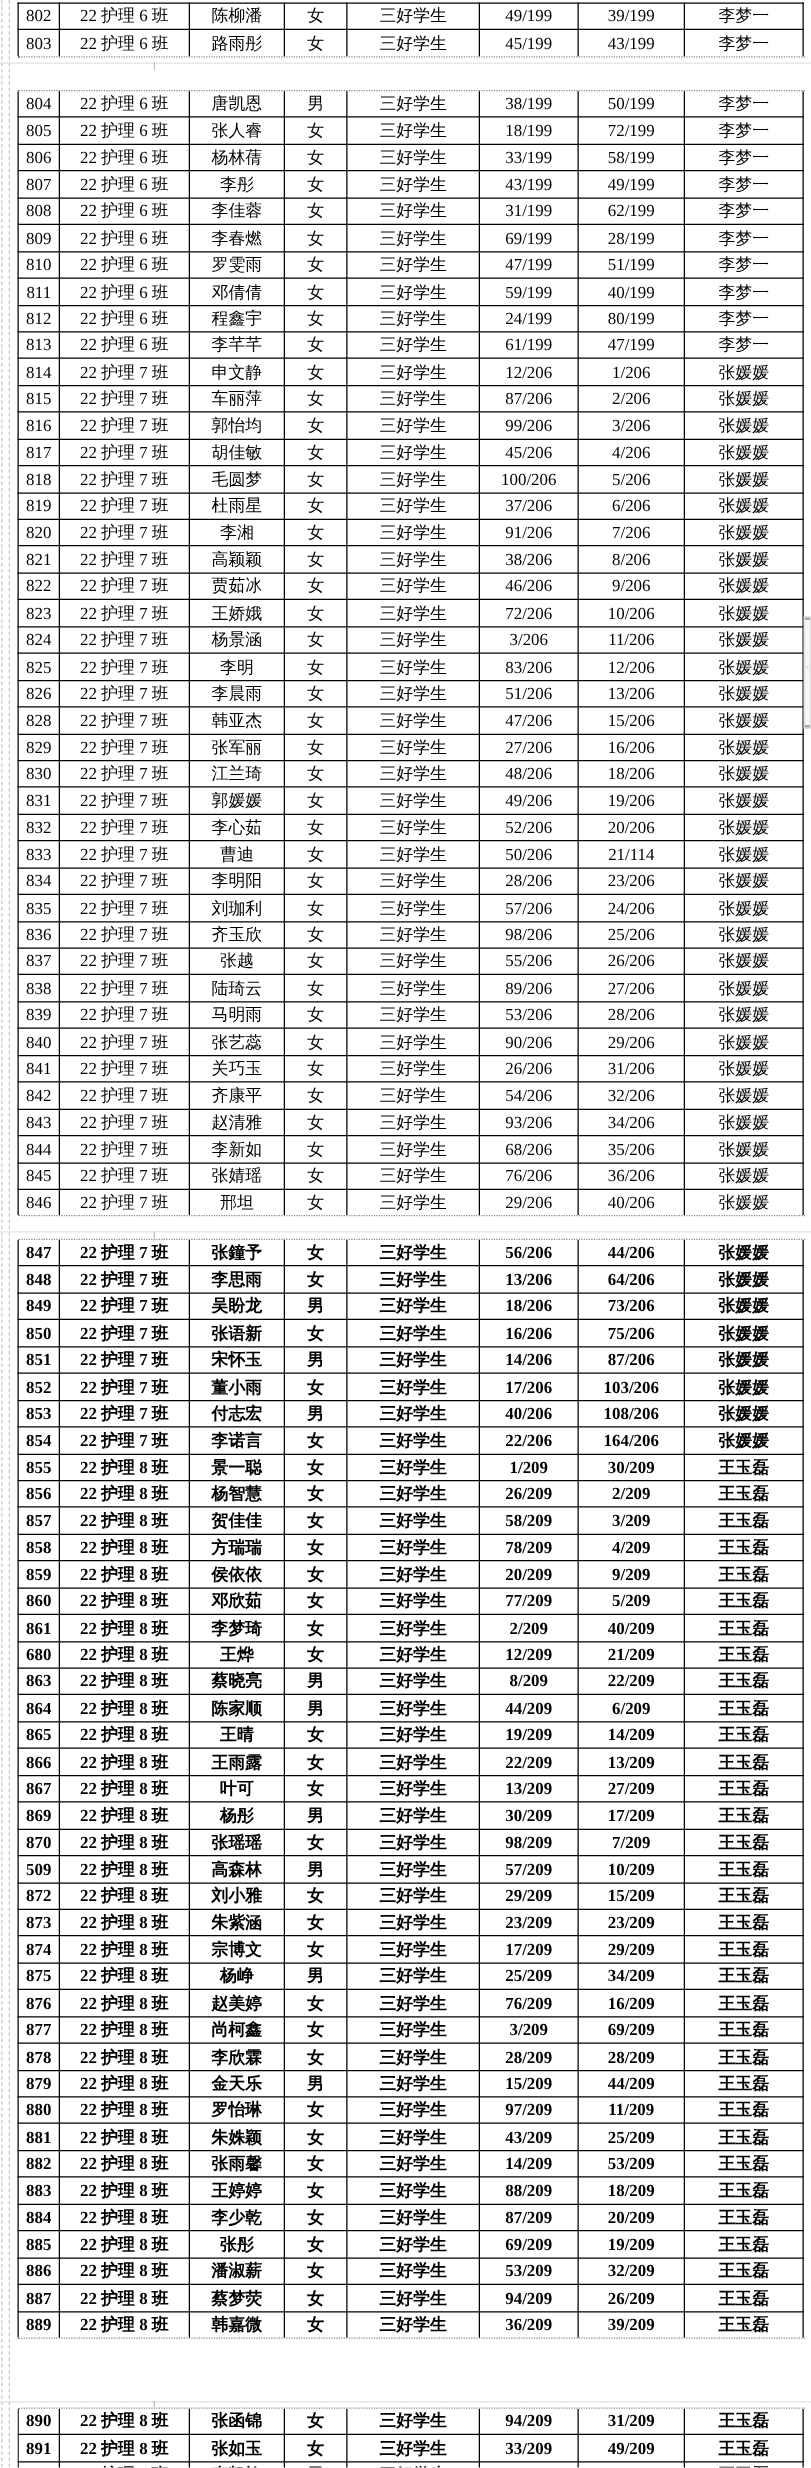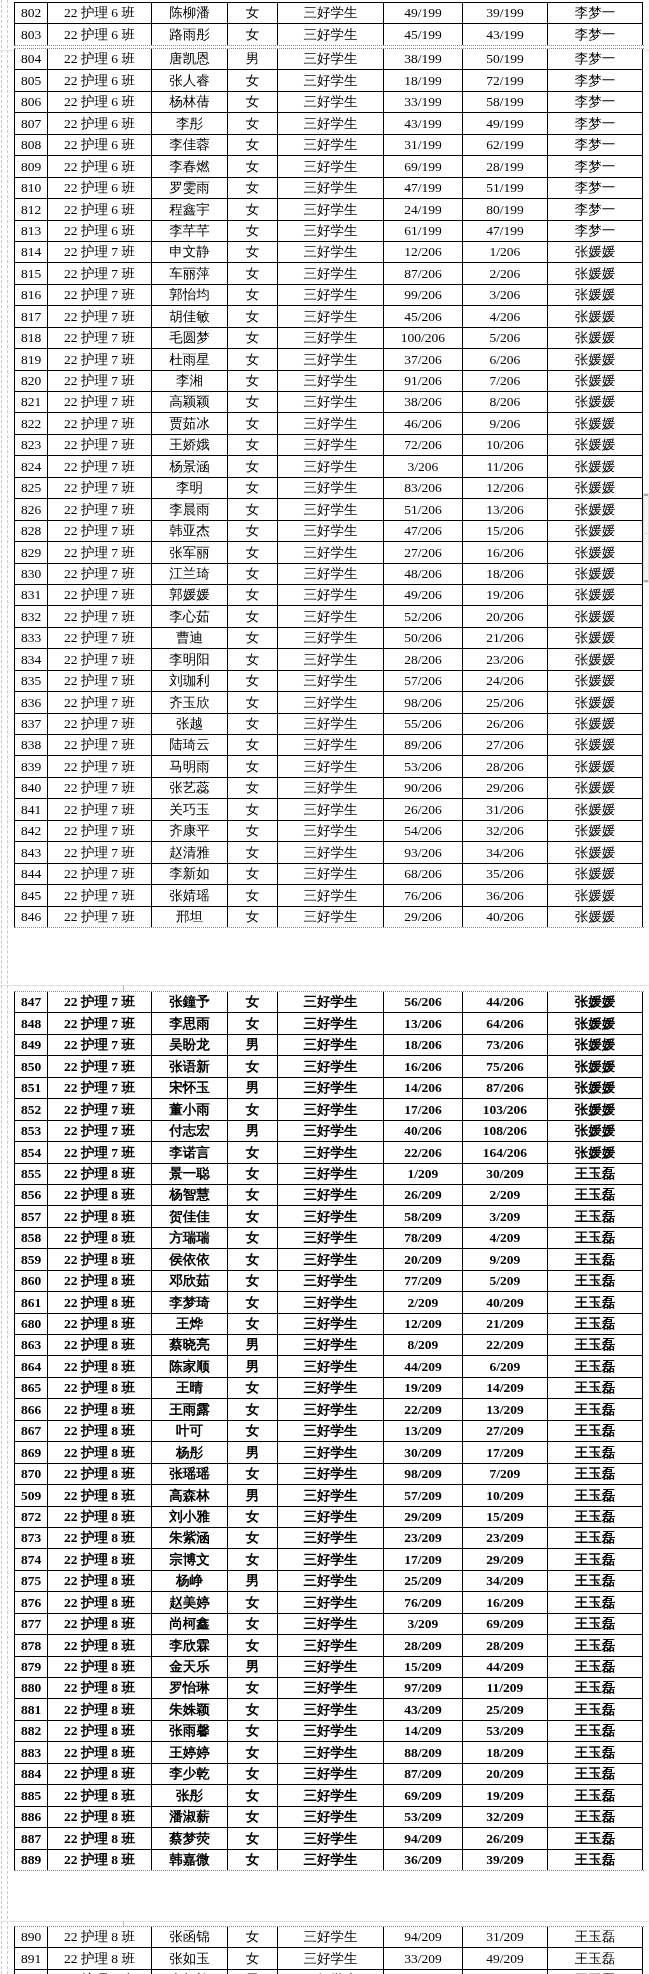--- a/index.html
+++ b/index.html
@@ -18,21 +18,21 @@
   }
   .page-section td{
     border:1px solid #000;text-align:center;vertical-align:middle;
     height:20.45px;padding:0;overflow:hidden;white-space:nowrap;
   }
   
   .edge-top-dotted{border-top:1px dotted #8a8a8a;}
   .edge-bottom-dotted{border-bottom:1px dotted #8a8a8a;}
   .edge-top-dotted table tr:first-child td{border-top:none;}
   .edge-bottom-dotted table tr:last-child td{border-bottom:none;margin-top:33px;}
-  .clip{overflow:hidden;}
+  .clip{overflow:hidden;font-weight:bold;}
   .gap-line{position:absolute;left:0;width:649px;height:0;border-top:1px solid #e2e2e2;}
   .gap-tick{position:absolute;width:0;height:6px;border-left:1px solid #bdbdbd;}
   .scrollbar-fragment{
     position:absolute;right:0;top:493px;width:6px;height:90px;
     background:#f5f5f5;border:1px solid #e0e0e0;box-sizing:border-box;
   }
   .scrollbar-fragment .cap{height:2px;background:#a9a9a9;}
   .scrollbar-fragment .cap.bottom{position:absolute;bottom:0;left:0;right:0;}
   .scrollbar-fragment .mid{position:absolute;top:44%;left:1px;right:1px;height:1px;background:#cfcfcf;}
 </style>
@@ -79,21 +79,21 @@
           <td>女</td>
           <td>三好学生</td>
           <td>45/199</td>
           <td>43/199</td>
           <td>李梦一</td>
         </tr>
       </tbody>
   </table>
 </div>
 
-<div class="page-section edge-top-dotted edge-bottom-dotted" style="top:48px;">
+<div class="page-section edge-top-dotted edge-bottom-dotted" style="top:72px;">
   <table>
     <colgroup>
       <col style="width:33px">
         <col style="width:104px">
         <col style="width:76px">
         <col style="width:50px">
       <col style="width:106px">
         <col style="width:79px">
         <col style="width:85px">
         <col style="width:95px">
@@ -163,20 +163,30 @@
           <td>810</td>
           <td>22 护理 6 班</td>
           <td>罗雯雨</td>
           <td>女</td>
           <td>三好学生</td>
           <td>47/199</td>
           <td>51/199</td>
           <td>李梦一</td>
         </tr>
         <tr>
+          <td>811</td>
+          <td>22 护理 6 班</td>
+          <td>邓倩倩</td>
+          <td>女</td>
+          <td>三好学生</td>
+          <td>59/199</td>
+          <td>40/199</td>
+          <td>李梦一</td>
+        </tr>
+        <tr>
           <td>812</td>
           <td>22 护理 6 班</td>
           <td>程鑫宇</td>
           <td>女</td>
           <td>三好学生</td>
           <td>24/199</td>
           <td>80/199</td>
           <td>李梦一</td>
         </tr>
         <tr>
@@ -369,21 +379,21 @@
           <td>20/206</td>
           <td>张媛媛</td>
         </tr>
         <tr>
           <td>833</td>
           <td>22 护理 7 班</td>
           <td>曹迪</td>
           <td>女</td>
           <td>三好学生</td>
           <td>50/206</td>
-          <td>21/206</td>
+          <td>21/114</td>
           <td>张媛媛</td>
         </tr>
         <tr>
           <td>834</td>
           <td>22 护理 7 班</td>
           <td>李明阳</td>
           <td>女</td>
           <td>三好学生</td>
           <td>28/206</td>
           <td>23/206</td>

